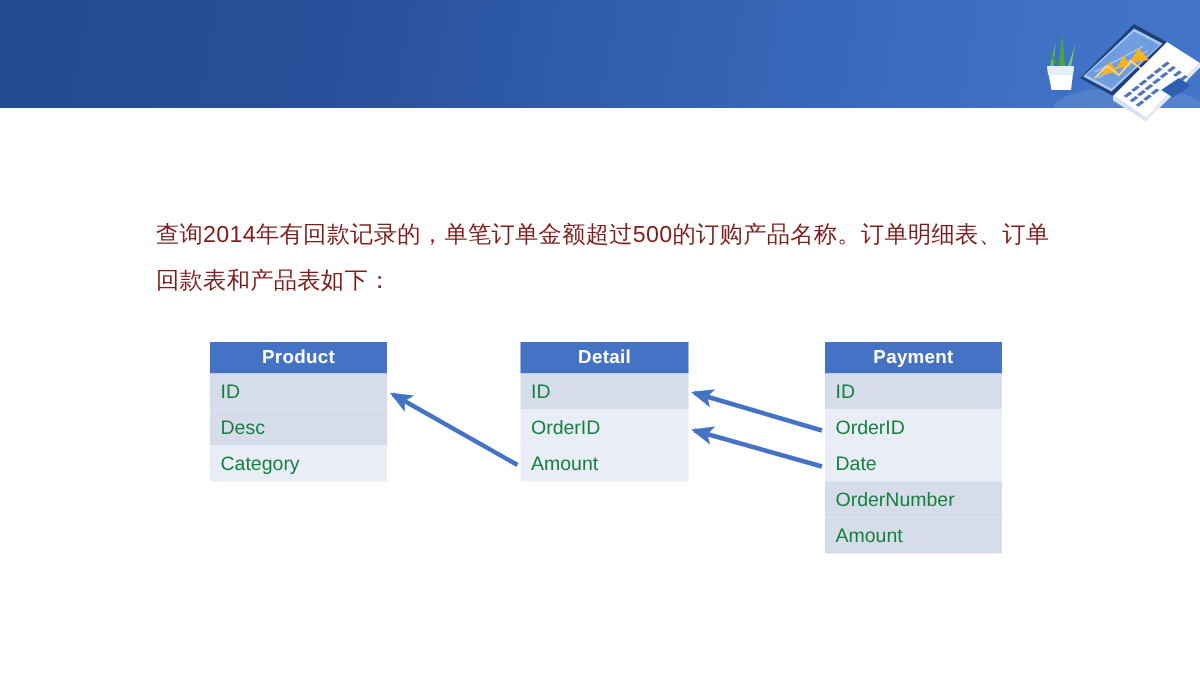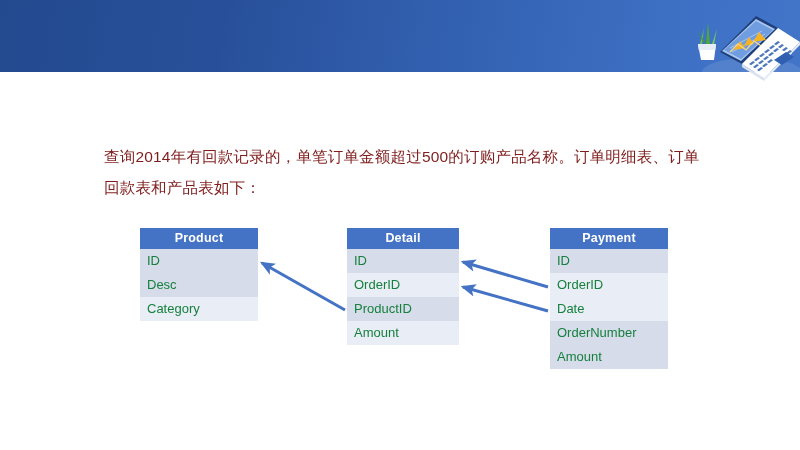--- a/index.html
+++ b/index.html
@@ -204,21 +204,20 @@
       <div class="er-head">Product</div>
       <div class="er-row odd">ID</div>
       <div class="er-row odd">Desc</div>
       <div class="er-row even">Category</div>
     </div>
 
     <div class="er-table tbl-detail">
       <div class="er-head">Detail</div>
       <div class="er-row odd">ID</div>
       <div class="er-row even">OrderID</div>
-      <div class="er-row odd">ProductID</div>
       <div class="er-row even">Amount</div>
     </div>
 
     <div class="er-table tbl-payment">
       <div class="er-head">Payment</div>
       <div class="er-row odd">ID</div>
       <div class="er-row even">OrderID</div>
       <div class="er-row even">Date</div>
       <div class="er-row odd">OrderNumber</div>
       <div class="er-row odd">Amount</div>

